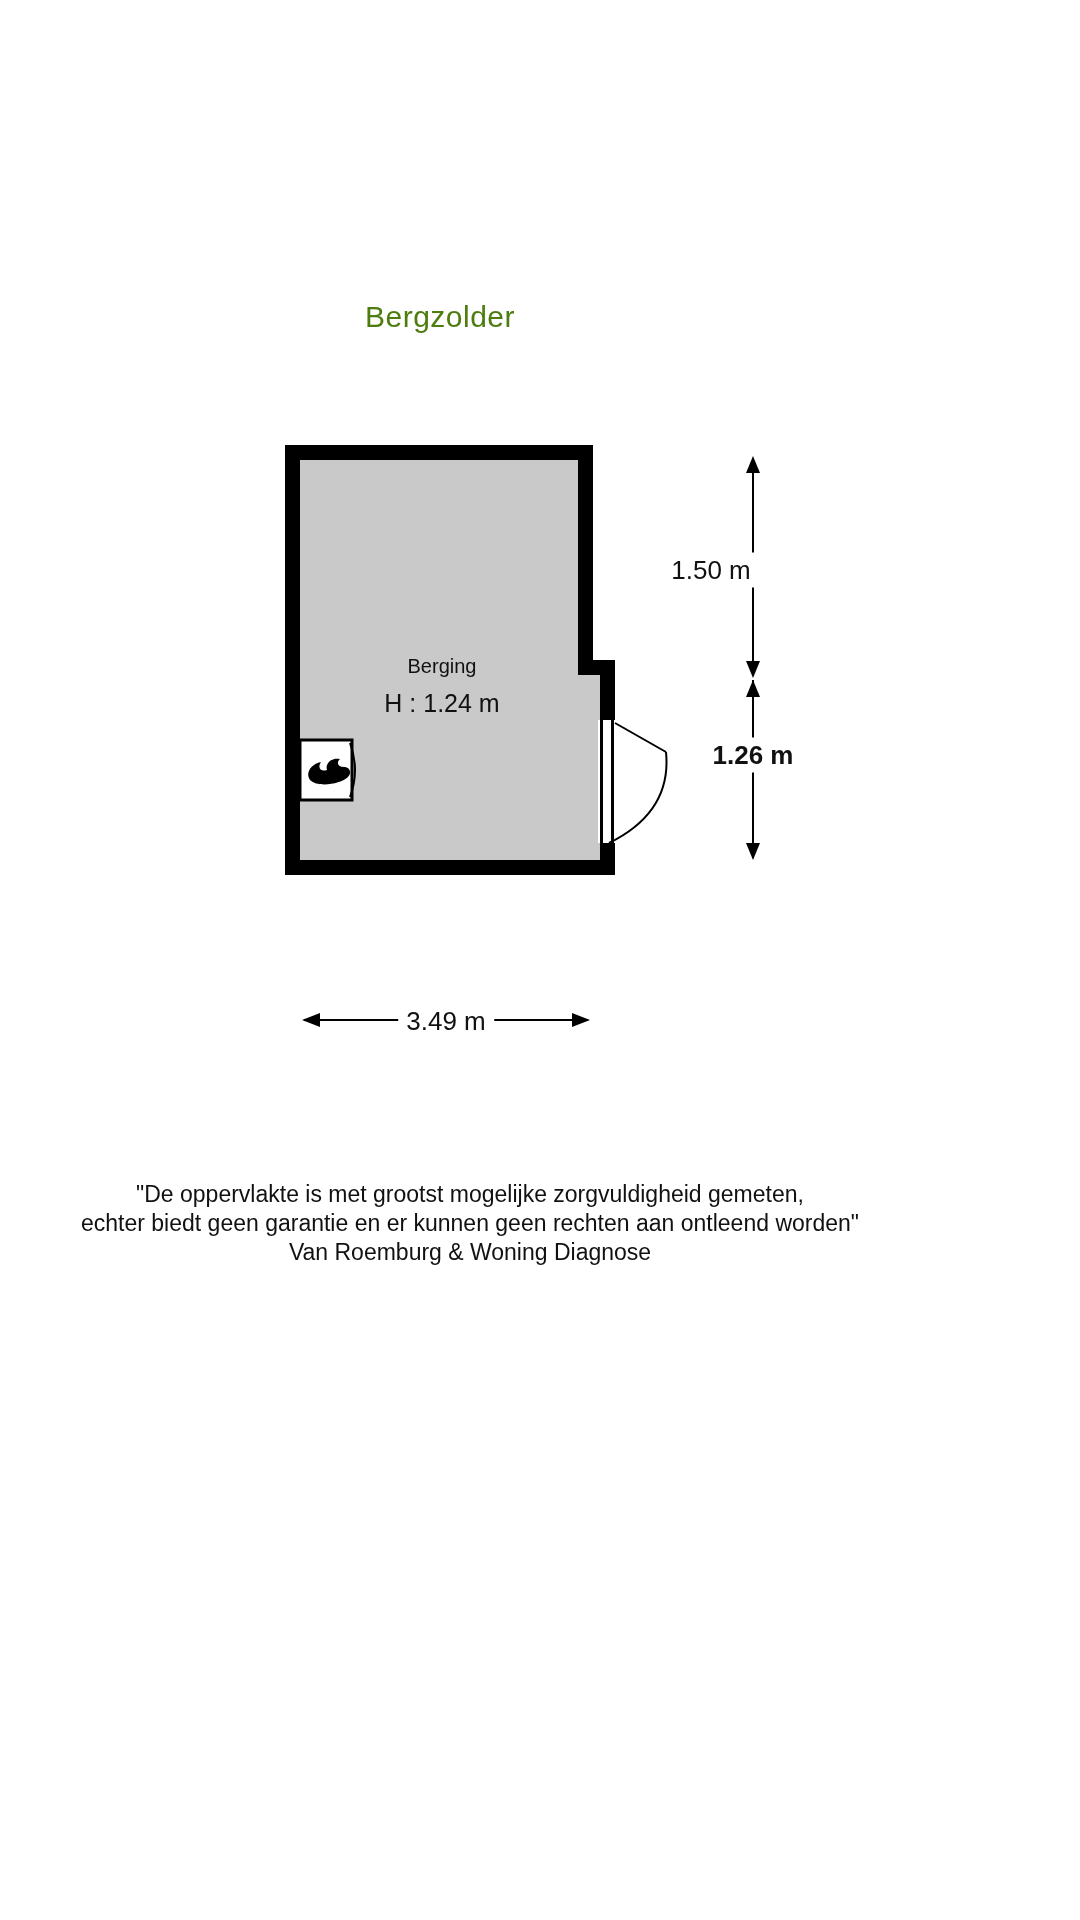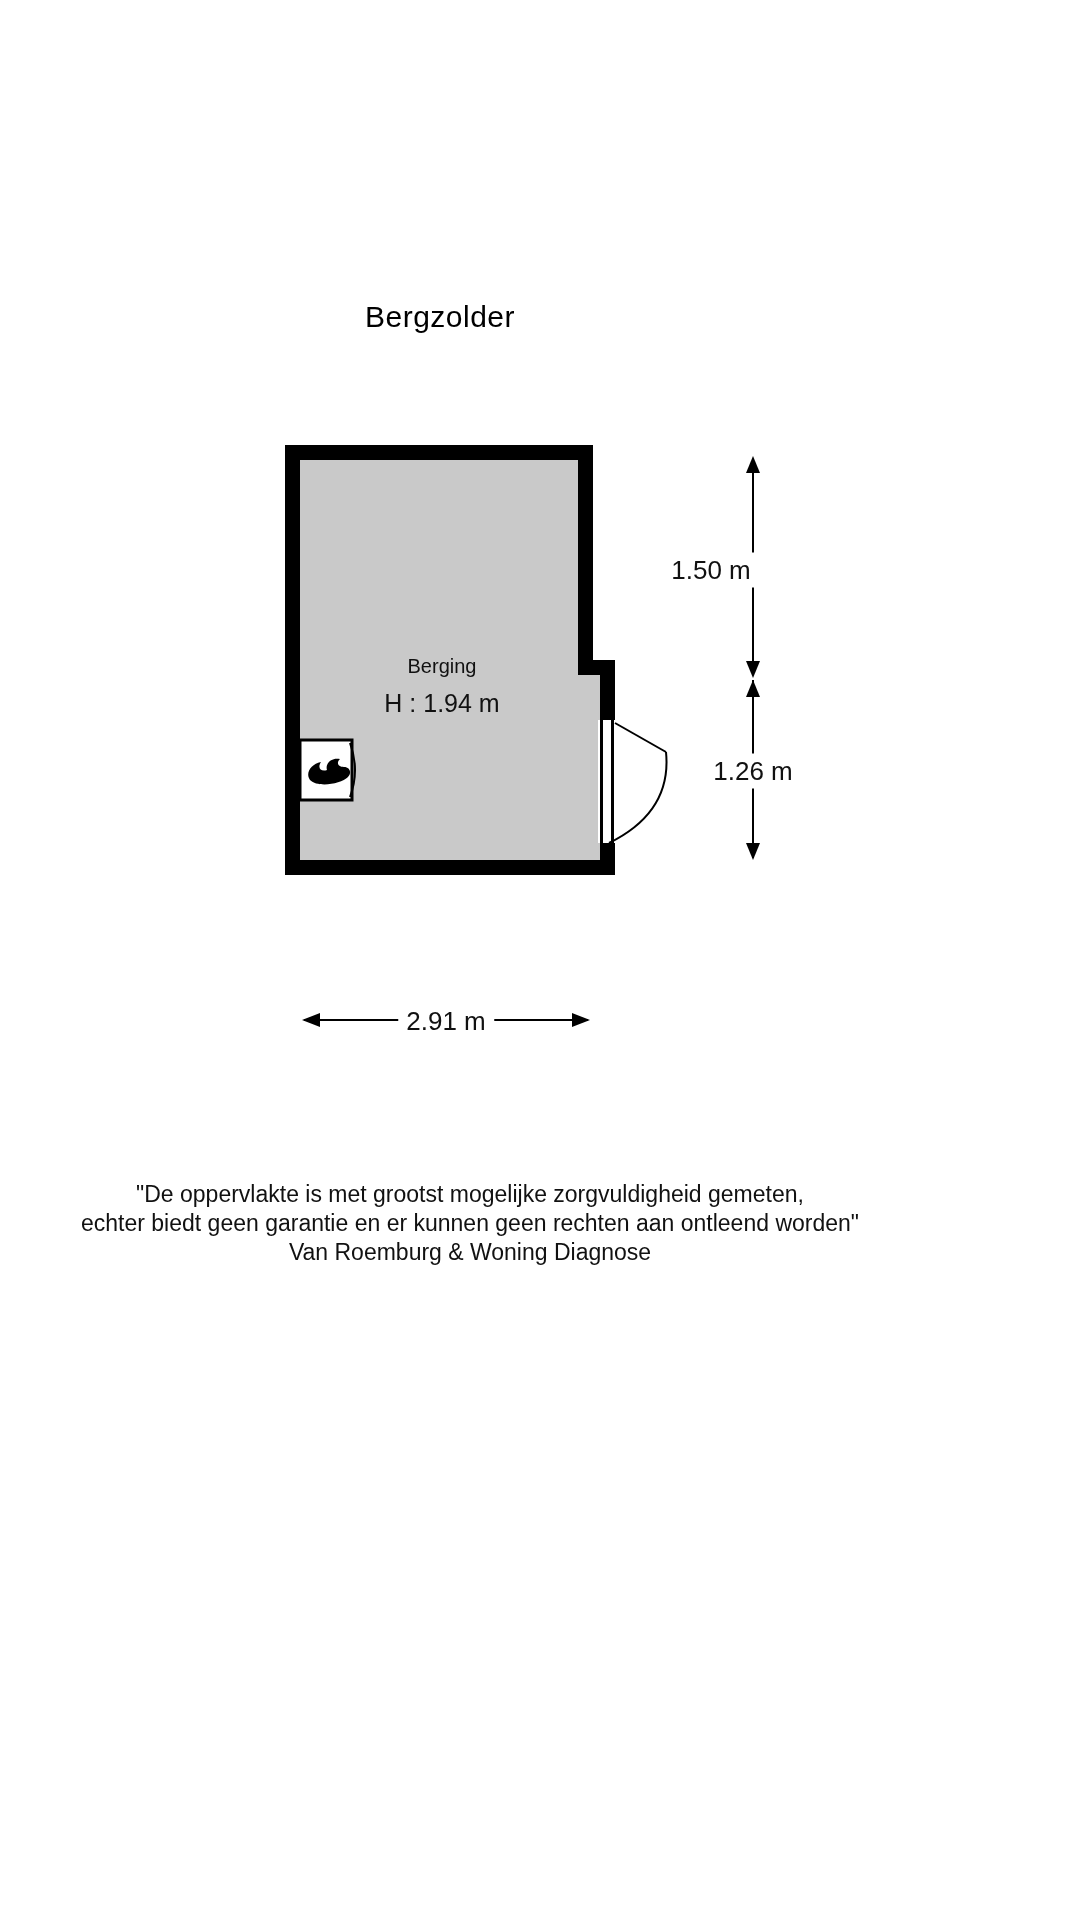--- a/index.html
+++ b/index.html
@@ -18,21 +18,21 @@
     overflow: hidden;
     margin: 0 auto;
   }
   .abs { position: absolute; }
   .centered-x { transform: translateX(-50%); }
   .centered-xy { transform: translate(-50%, -50%); }
 
   .page-title {
     font-size: 30px;
     letter-spacing: 0.5px;
-    color: #000000;
+    color: #4d7c0f;
     white-space: nowrap;
   }
   .room-label {
     font-size: 20px;
     color: #111;
     white-space: nowrap;
   }
   .room-height {
     font-size: 25px;
     color: #111;
@@ -98,25 +98,25 @@
     </g>
 
     <g stroke="#000000" fill="#000000">
       <line x1="304" y1="1020" x2="588" y2="1020" stroke-width="2"></line>
       <polygon points="320,1013 320,1027 302,1020" stroke="none"></polygon>
       <polygon points="572,1013 572,1027 590,1020" stroke="none"></polygon>
     </g>
   </svg>
 
   <div class="abs centered-xy room-label" style="left:442px; top:666px;">Berging</div>
-  <div class="abs centered-xy room-height" style="left:442px; top:703px;">H : 1.94 m</div>
+  <div class="abs centered-xy room-height" style="left:442px; top:703px;">H : 1.24 m</div>
 
   <div class="abs centered-xy dim-label" style="left:711px; top:570px;">1.50 m</div>
-  <div class="abs centered-xy dim-label" style="left:753px; top:771px;">1.26 m</div>
-  <div class="abs centered-xy dim-label" style="left:446px; top:1021px;">2.91 m</div>
+  <div class="abs centered-xy dim-label" style="left:753px; top:755px;font-weight:bold;">1.26 m</div>
+  <div class="abs centered-xy dim-label" style="left:446px; top:1021px;">3.49 m</div>
 
   <div class="abs centered-x disclaimer" style="left:470px; top:1180px;">
     <div>"De oppervlakte is met grootst mogelijke zorgvuldigheid gemeten,</div>
     <div>echter biedt geen garantie en er kunnen geen rechten aan ontleend worden"</div>
     <div>Van Roemburg &amp; Woning Diagnose</div>
   </div>
 
 </div>
 
 </body></html>

